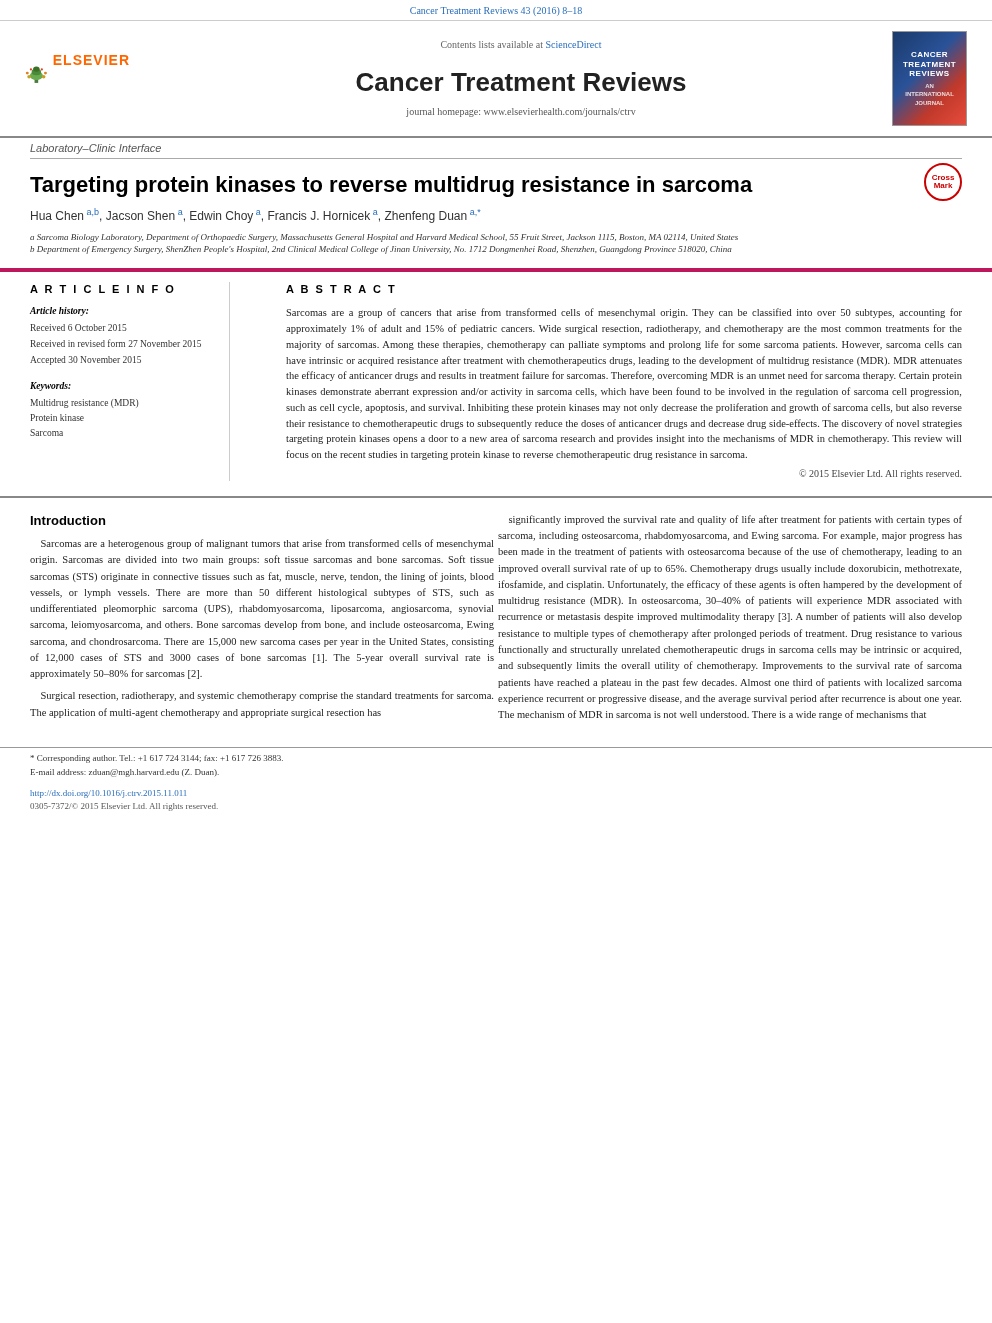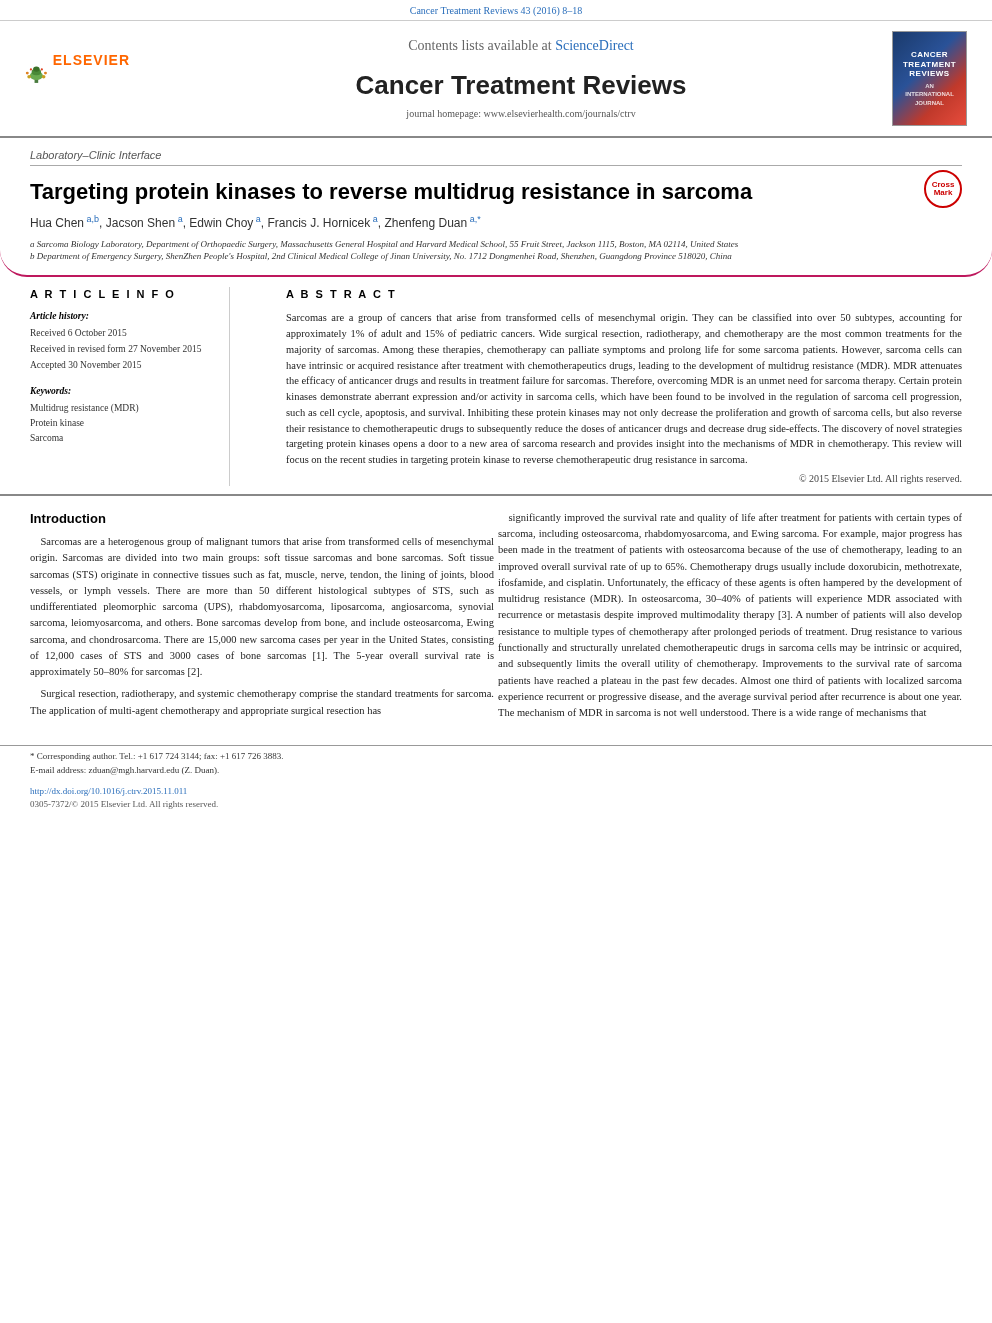--- a/index.html
+++ b/index.html
@@ -42,21 +42,21 @@
       color: #ff6600;
       letter-spacing: 1px;
       font-family: Arial, sans-serif;
       margin-top: 2px;
     }
     .journal-header-center {
       flex: 1;
       text-align: center;
     }
     .sciencedirect-link {
-      font-size: 14px;
+      font-size: 10px;
       color: #666;
       margin-bottom: 12px;
     }
     .journal-title-main {
       font-size: 26px;
       font-weight: bold;
       color: #222;
       font-family: Arial, sans-serif;
       margin: 4px 0;
     }
@@ -87,23 +87,22 @@
       position: relative;
       overflow: hidden;
     }
     .journal-cover-title {
       font-size: 8px;
       line-height: 1.2;
       text-transform: uppercase;
       letter-spacing: 0.5px;
     }
     .article-section {
-      padding: 10px 30px 0;
-      border-bottom: 2px solid #be185d;
-      border-radius: 27px;
+      padding: 3px 30px 0;
+      border-bottom: 4px solid #be185d;
     }
     .section-label {
       font-size: 11px;
       color: #555;
       font-style: italic;
       font-family: Arial, sans-serif;
       margin-bottom: 4px;
       border-bottom: 1px solid #aaa;
       padding-bottom: 2px;
     }
@@ -144,21 +143,21 @@
       font-size: 9px;
       color: #333;
       font-style: italic;
       margin-bottom: 4px;
       line-height: 1.4;
       padding-bottom: 8px;
     }
     .article-info-abstract {
       display: flex;
       gap: 20px;
-      padding: 10px 30px 8px;
+      padding: 10px 30px 15px;
       border-bottom: 2px solid #888;
     }
     .article-info-col {
       width: 200px;
       flex-shrink: 0;
       border-right: 1px solid #ccc;
       padding-right: 15px;
     }
     .abstract-col {
       flex: 1;

